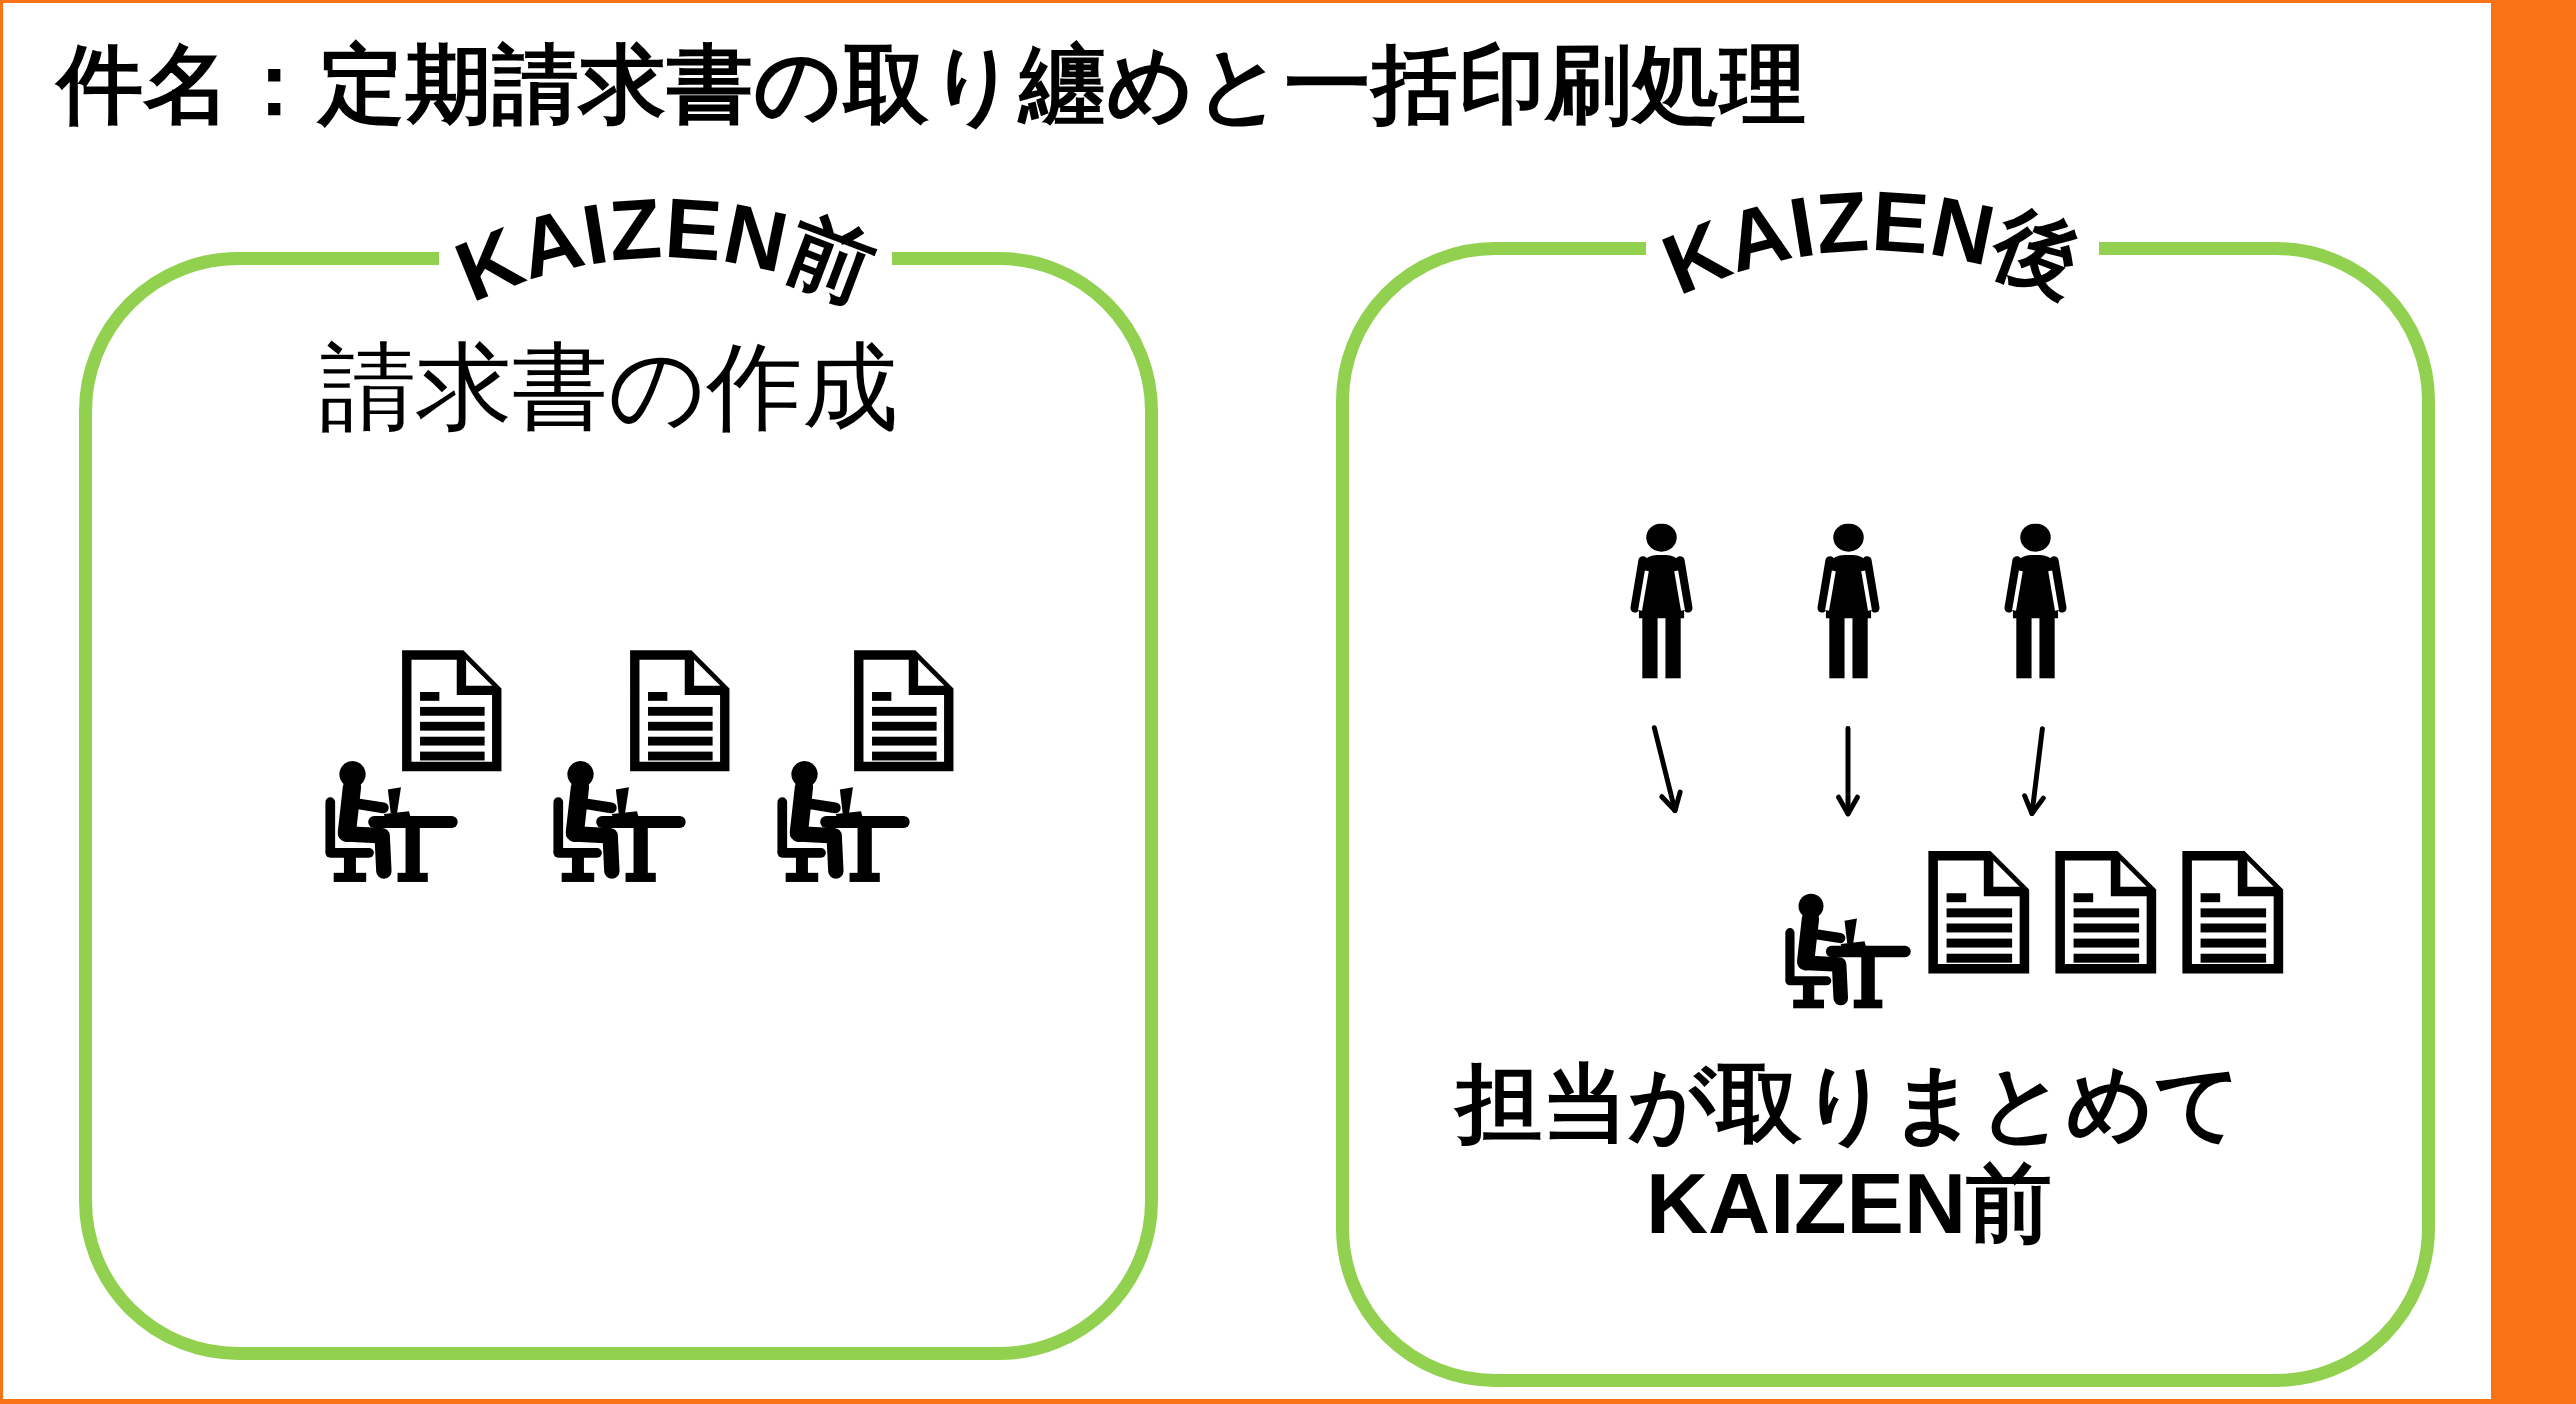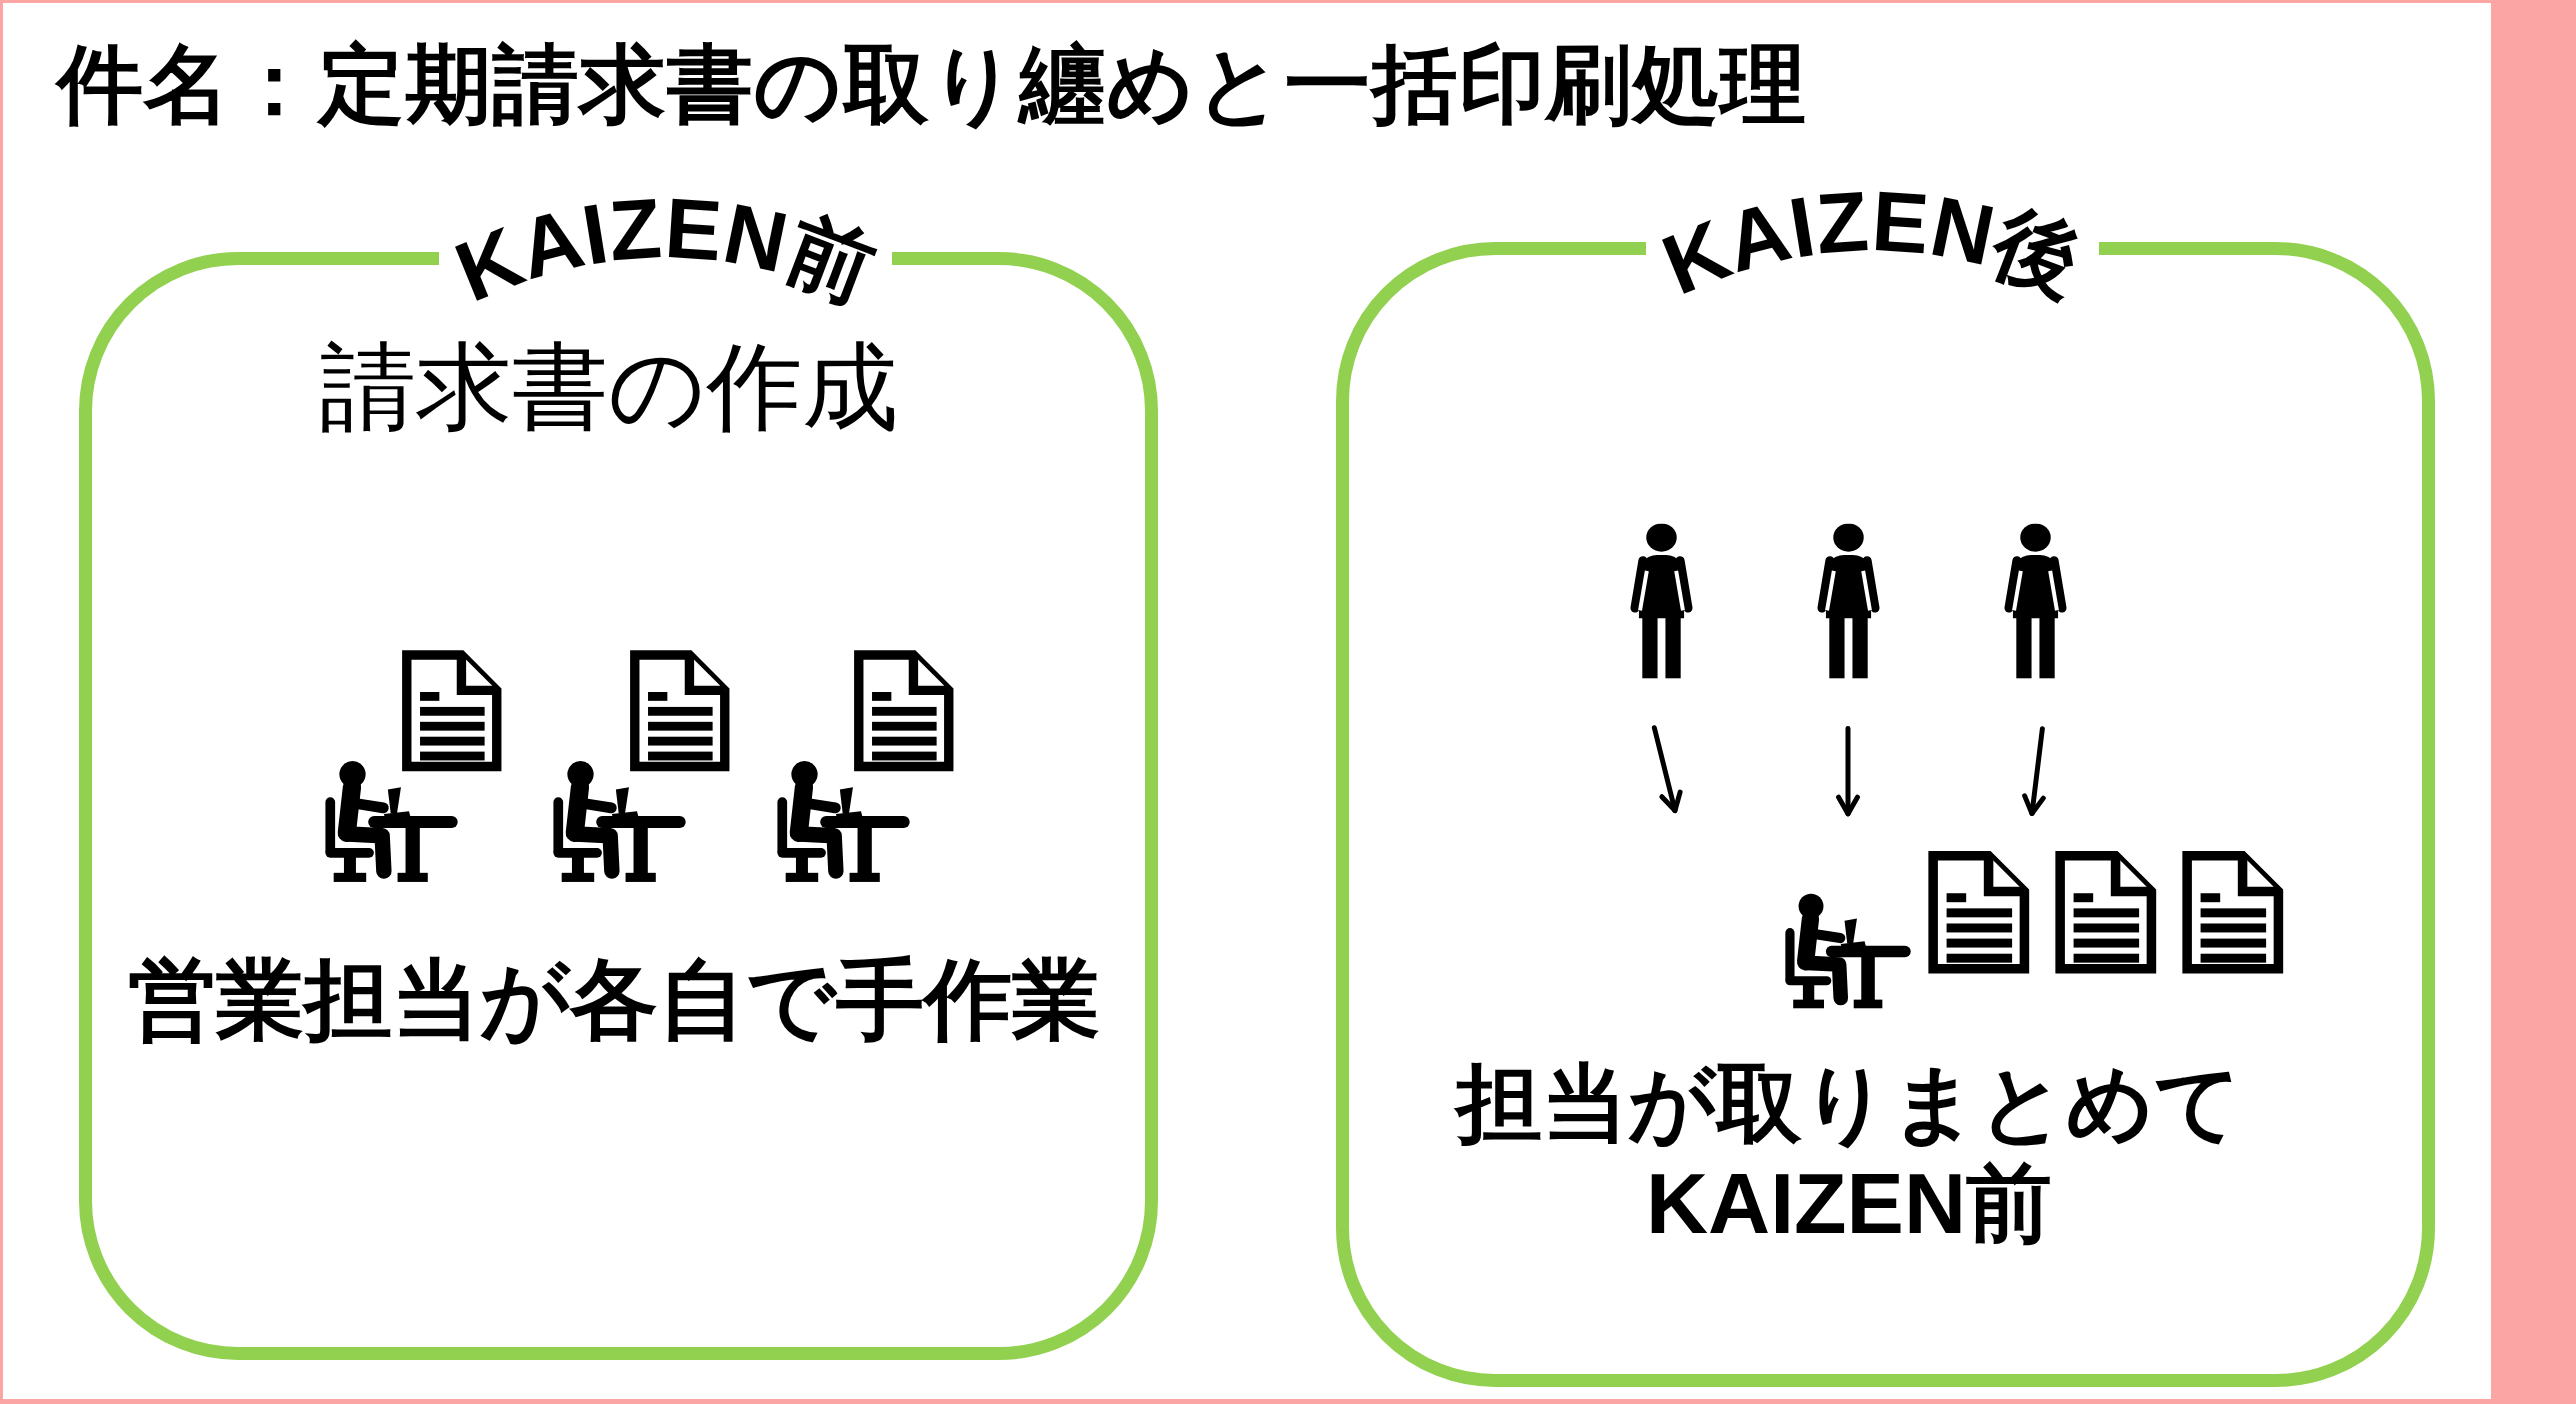--- a/index.html
+++ b/index.html
@@ -1,17 +1,17 @@
 <!DOCTYPE html>
 <html style="font-size:9px"><head>
 <meta charset="utf-8">
 <style>
   html,body{margin:0;padding:0;background:#000;}
   .stage{
-    position:relative;width:2576px;height:1404px;background:#fca5a5;overflow:hidden;
+    position:relative;width:2576px;height:1404px;background:#f97316;overflow:hidden;
     font-family:"Liberation Sans",sans-serif;color:#000;
   }
   .paper{position:absolute;left:2.8px;top:2.8px;width:2488px;height:1396px;background:#fff;}
   .slide-title{
     position:absolute;left:57px;top:27px;font-size:86px;font-weight:700;
     letter-spacing:1.1px;white-space:nowrap;z-index:4;
   }
   .panel{
     position:absolute;box-sizing:border-box;background:#fff;
     border:13.6px solid #92d050;border-radius:159px;z-index:1;
@@ -124,21 +124,20 @@
           <use href="#icon-doc"></use>
         </svg>
       </div>
     <div class="icon" style="left:0;top:113px;width:134px;height:121px">
         <svg viewBox="0 0 236 213" width="134" height="121">
           <use href="#icon-desk"></use>
         </svg>
       </div>
   </div>
 
-  <div class="caption" style="left:614px;top:941px;font-size:88px">営業担当が各自で手作業</div>
 
   <section class="panel after"></section>
 
   <svg class="arc-label" style="left:1646px;top:180px;width:453px;height:136px" viewBox="0 0 800 240">
     <path id="arcR" d="M40 215 Q400 35 760 215" fill="none"></path>
     <text><textPath href="#arcR" startOffset="50%" text-anchor="middle">KAIZEN後</textPath></text>
   </svg>
 
 
   <div class="icon" style="left:1622px;top:523px;width:79px;height:156px">

